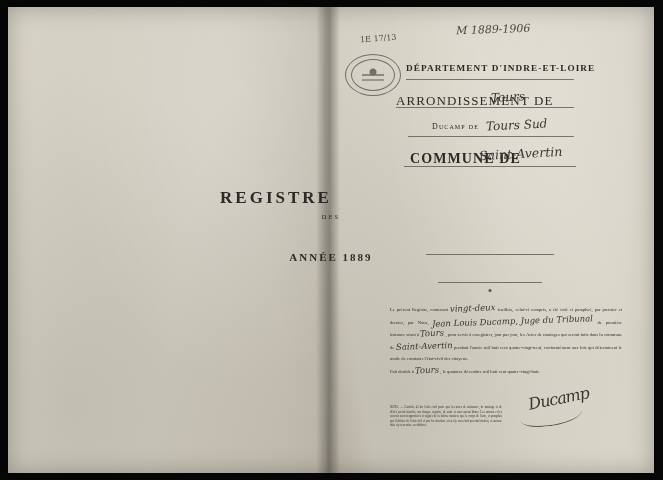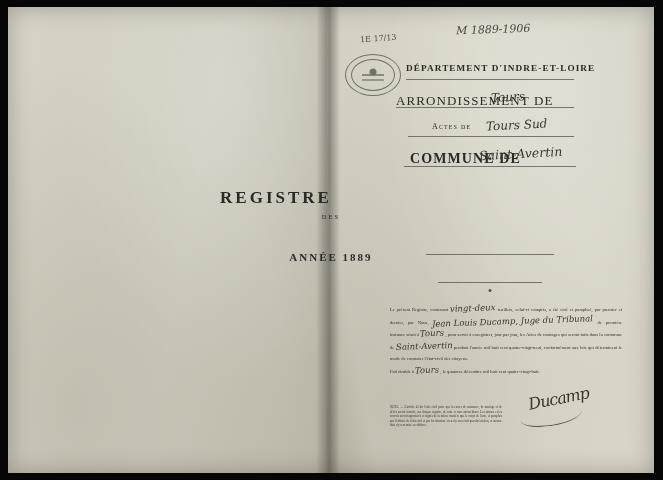--- a/index.html
+++ b/index.html
@@ -214,21 +214,21 @@
 
     <div class="line printed" style="left:398px; top:56px; font-size:9.2px; font-weight:bold;">DÉPARTEMENT D'INDRE-ET-LOIRE</div>
     <div class="rule" style="left:398px; top:72px; width:168px;"></div>
 
     <div class="line printed" style="left:388px; top:86px; font-size:13px;">ARRONDISSEMENT DE</div>
     <div class="line" style="left:483px; top:80px;">
       <span class="hand" style="font-size:12px;">Tours</span>
     </div>
     <div class="rule" style="left:388px; top:100px; width:178px;"></div>
 
-    <div class="line printed" style="left:424px; top:115px; font-size:8px; text-transform:none; font-variant:small-caps;">Actes de</div>
+    <div class="line printed" style="left:424px; top:115px; font-size:8px; text-transform:none; font-variant:small-caps;">Ducamp de</div>
     <div class="line" style="left:478px; top:108px;">
       <span class="hand" style="font-size:12px;">Tours Sud</span>
     </div>
     <div class="rule" style="left:400px; top:129px; width:166px;"></div>
 
     <div class="line printed" style="left:402px; top:144px; font-size:14px; font-weight:bold;">COMMUNE DE</div>
     <div class="line" style="left:471px; top:137px;">
       <span class="hand" style="font-size:12.5px;">Saint-Avertin</span>
     </div>
     <div class="rule" style="left:396px; top:159px; width:172px;"></div>

